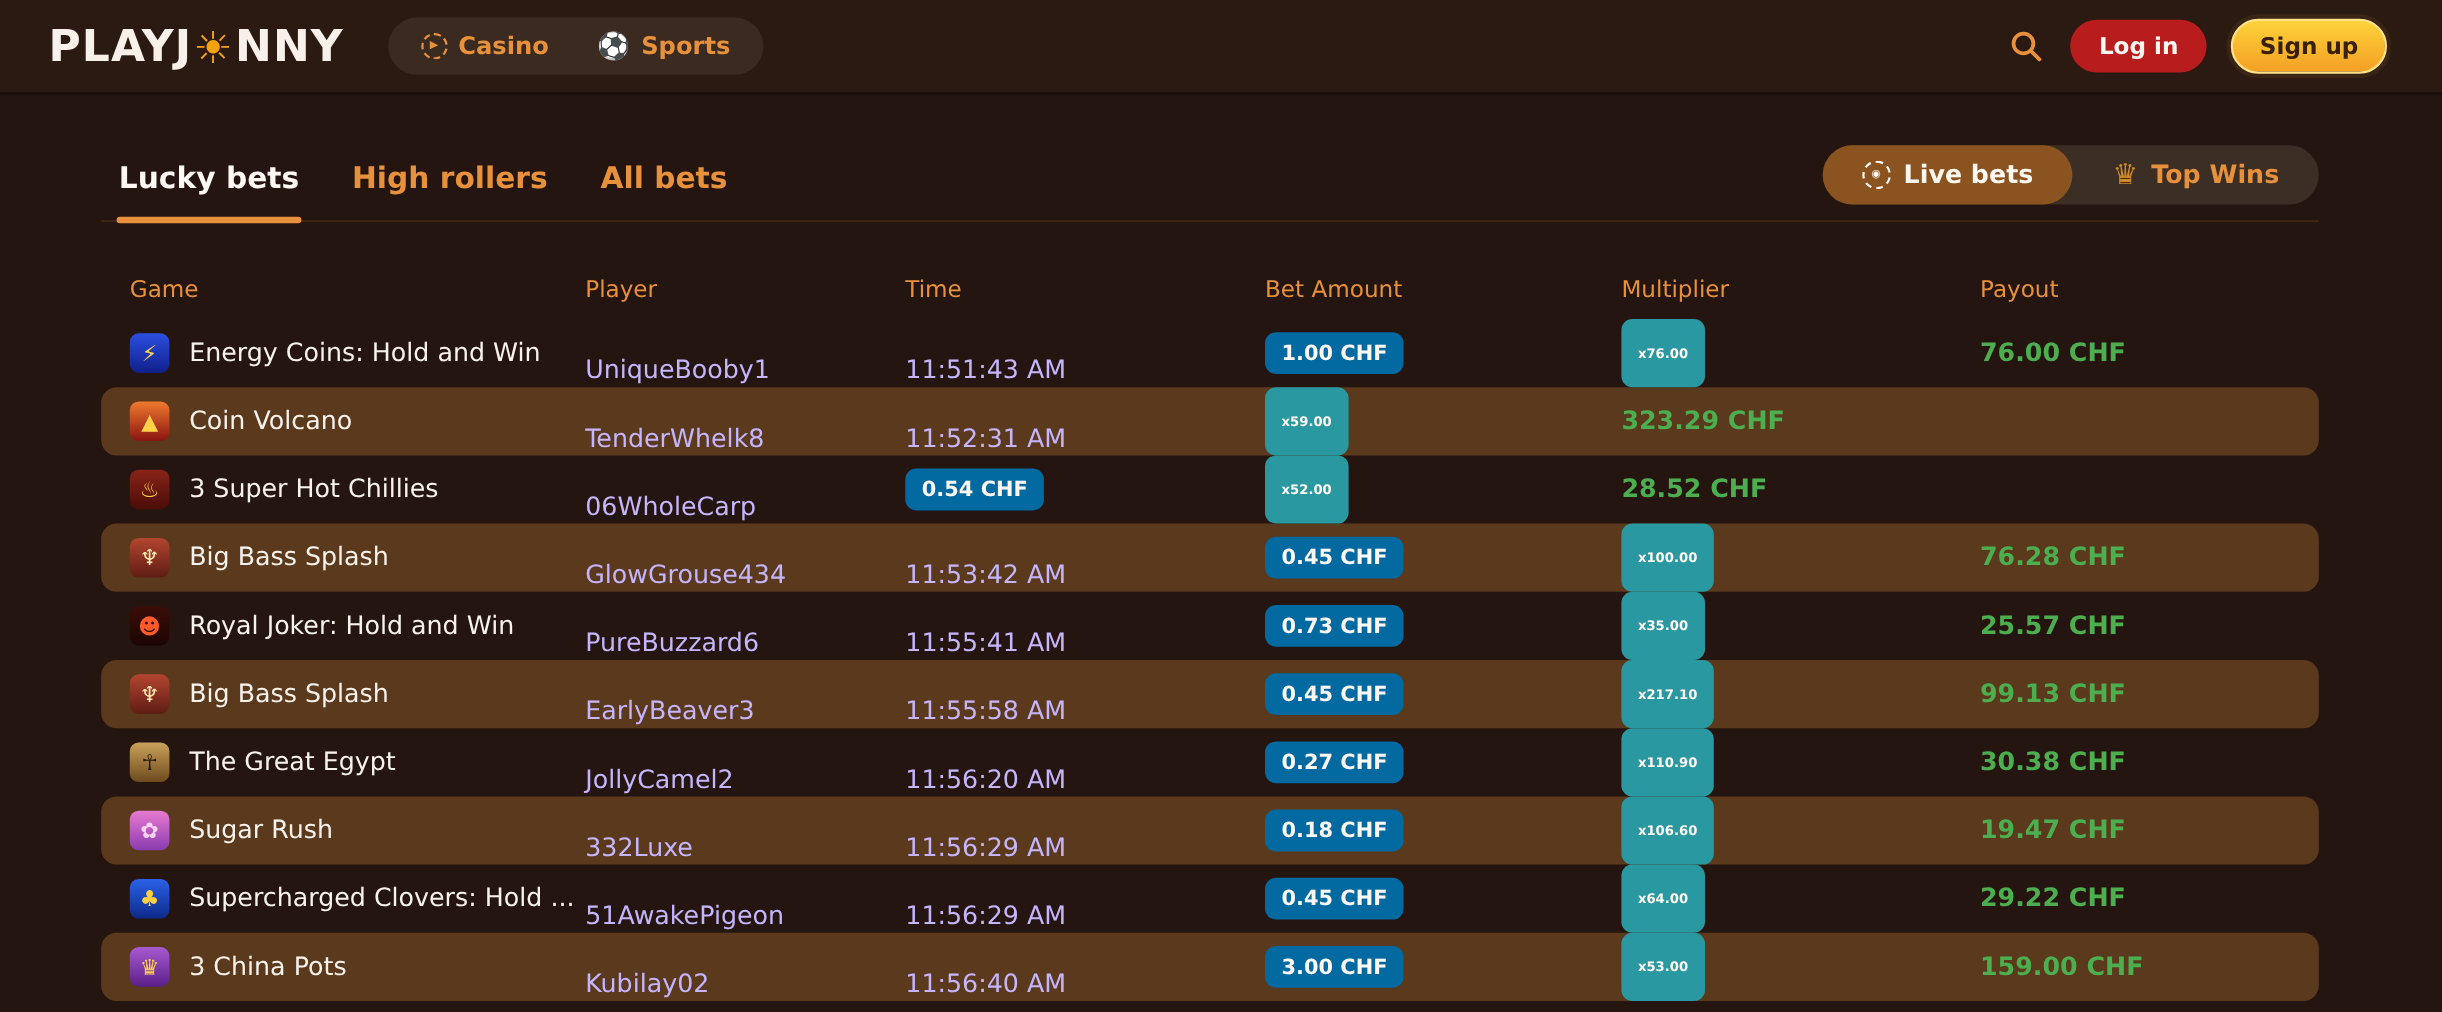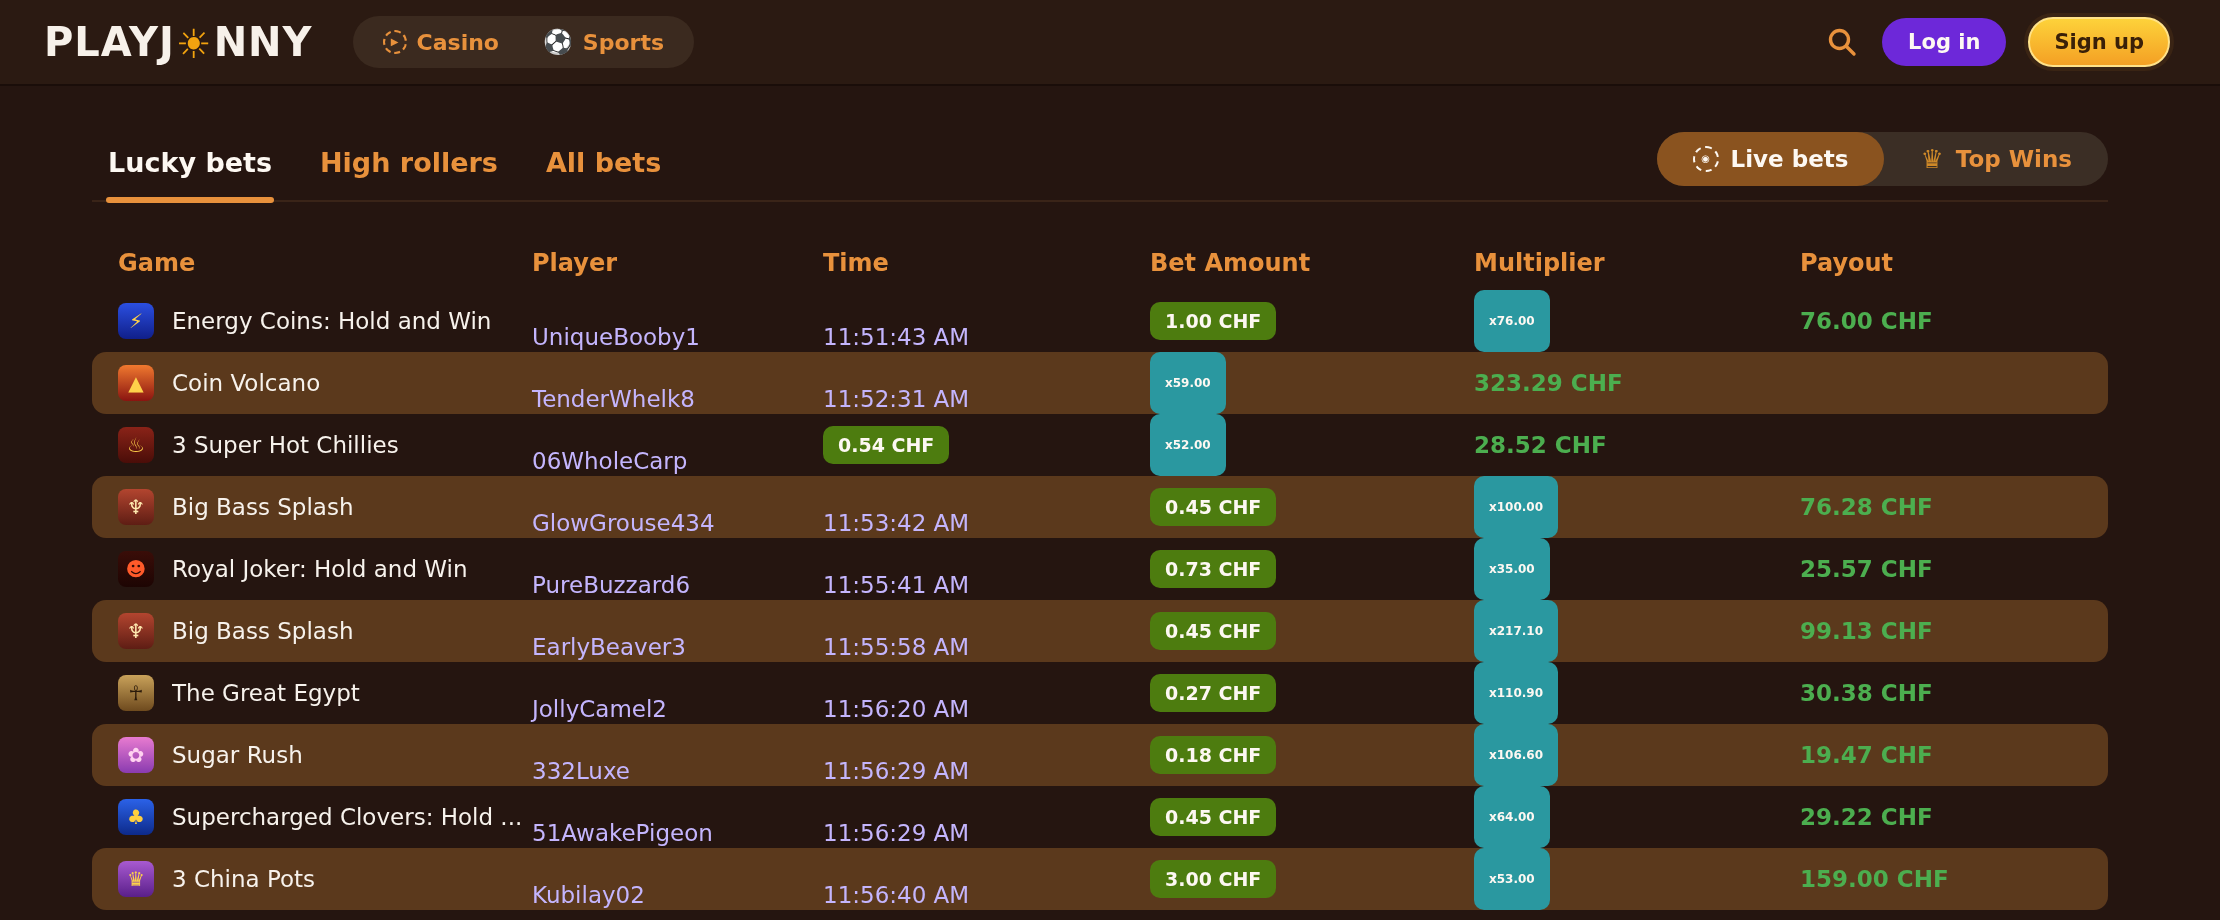--- a/index.html
+++ b/index.html
@@ -26,21 +26,21 @@
     color:#e8913c; font-weight:700; font-size:22px; cursor:pointer; }
   .chip-icon {
     width:24px; height:24px; border:2px dashed #e8913c; border-radius:50%;
     display:inline-flex; align-items:center; justify-content:center;
     color:#e8913c; font-size:10px; line-height:1;
   }
   .ball-icon { color:#e8913c; font-size:24px; line-height:1; }
   .topbar-right { margin-left:auto; display:flex; align-items:center; gap:22px; }
   .search-btn { width:36px; height:36px; cursor:pointer; display:flex; align-items:center; justify-content:center; }
   .btn-login {
-    background:#6d28d9; border:none; color:#fdf8f2; font-weight:700; font-size:21px;
+    background:#b91c1c; border:none; color:#fdf8f2; font-weight:700; font-size:21px;
     padding:12px 26px; border-radius:26px; cursor:pointer;
     font-family:"DejaVu Sans","Liberation Sans",sans-serif;
   }
   .btn-signup {
     background:linear-gradient(180deg,#fdd23a 0%,#f4a024 100%);
     border:2px solid #ffe289; box-shadow:0 0 0 4px #3a2414;
     color:#3a2008; font-weight:800; font-size:21px;
     padding:11px 24px; border-radius:26px; cursor:pointer; margin-right:6px;
     font-family:"DejaVu Sans","Liberation Sans",sans-serif;
   }
@@ -68,34 +68,34 @@
   .toggle-seg.selected { background:#8a531f; color:#fdf8f2; }
   .toggle-seg .chip-icon { border-color:#fdf8f2; color:#fdf8f2; width:26px; height:26px; }
   .crown-icon { color:#cf8928; font-size:26px; line-height:1; }
 
   
   .thead, .row {
     display:grid;
     grid-template-columns:414px 291px 327px 324px 326px 1fr;
     align-items:center; padding:0 26px;
   }
-  .thead { margin-top:34px; height:54px; color:#e8913c; font-weight:700; font-size:24px; }
+  .thead { margin-top:34px; height:54px; color:#e8913c; font-weight:400; font-size:21px; }
   .row { height:62px; border-radius:14px; cursor:pointer; }
   .row.hl { background:#5b391c; }
   .game-cell { display:flex; align-items:center; gap:18px; min-width:0; }
   .gicon {
     width:36px; height:36px; border-radius:8px; flex:0 0 36px;
     display:flex; align-items:center; justify-content:center;
     font-size:20px; line-height:1;
   }
   .gname { font-weight:400; font-size:23px; color:#f7f2ec; white-space:nowrap;
     overflow:hidden; text-overflow:ellipsis; }
   .cell-text { font-weight:400; font-size:23px; color:#c4b5fd;margin-top:32px; }
   .badge-bet {
-    display:inline-block; background:#4d7c0f; color:#fdf8f2; font-weight:700;
+    display:inline-block; background:#0369a1; color:#fdf8f2; font-weight:700;
     font-size:19px; padding:8px 15px; border-radius:10px;
   }
   .badge-mult {
     display:inline-block; background:#2a98a0; color:#fdf8f2; font-weight:700;
     font-size:12px; padding:24px 15px; border-radius:10px;
   }
   .payout { color:#4cae4f; font-weight:700; font-size:23px; }
 </style>
 </head>
 <body>

